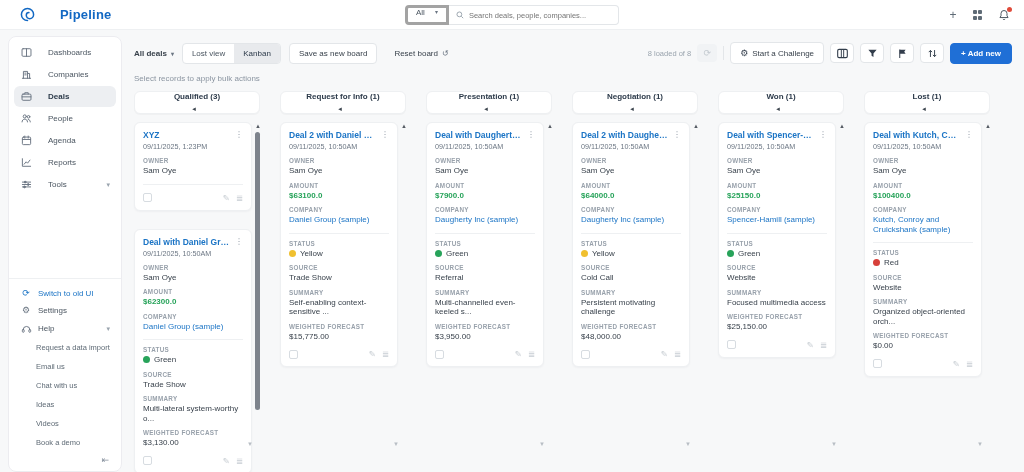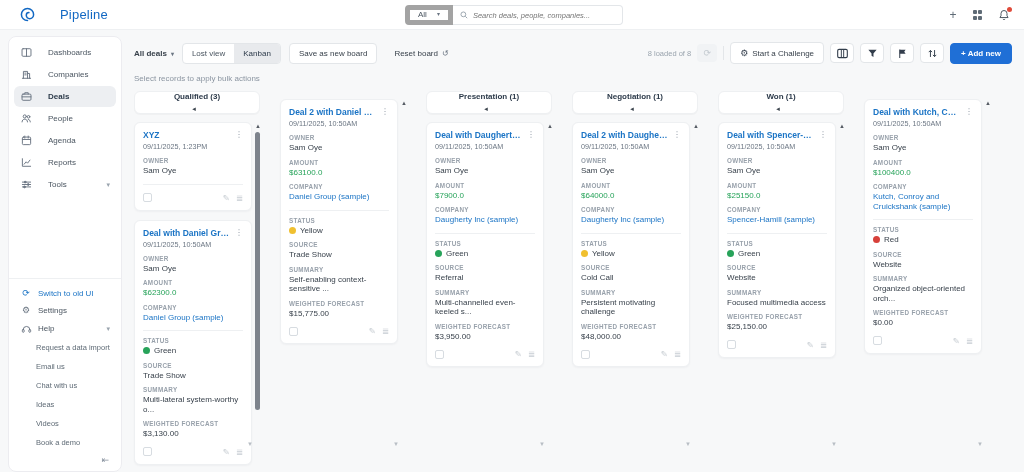--- a/index.html
+++ b/index.html
@@ -3,28 +3,28 @@
 <meta charset="utf-8">
 <style>
   * { margin:0; padding:0; box-sizing:border-box; }
   html,body { width:1024px; height:472px; overflow:hidden; background:#f7f8f9;
     font-family:"Liberation Sans", sans-serif; color:#39424c; }
 
   
   .topbar { position:fixed; left:0; top:0; width:1024px; height:30px; background:#fff;
     border-bottom:1px solid #eef0f2; display:flex; align-items:center; z-index:30; }
   .logo { display:flex; align-items:center; gap:5px; padding-left:20px; }
-  .logo-text { font-size:13px; font-weight:normal; color:#1268c3; letter-spacing:.2px;padding-left:20px; }
+  .logo-text { font-size:13px; font-weight:bold; color:#1268c3; letter-spacing:.2px;padding-left:20px; }
   .searchwrap { position:absolute; left:405px; top:5px; display:flex; height:20px; }
-  .scope { display:flex; align-items:flex-start; gap:10px; border:5px solid #a3a3a3; border-radius:4px 0 0 4px;
+  .scope { display:flex; align-items:flex-start; gap:10px; border:3px solid #a3a3a3; border-radius:4px 0 0 4px;
     padding:0 8px; font-size:8px; color:#4a5560; background:#fff; }
   .searchbox { display:flex; align-items:center; gap:5px; width:170px; border:1px solid #e3e6e9; border-left:none;
     border-radius:0 4px 4px 0; padding:0 7px; background:#fff; }
   .searchbox input { border:none; outline:none; font-size:7.5px; color:#9aa4ae; width:100%;
-    font-family:"Liberation Sans", sans-serif; background:transparent;font-style:italic; }
+    font-family:"Liberation Sans", sans-serif; background:transparent; }
   .top-icons { position:absolute; right:14px; top:0; height:30px; display:flex; align-items:center; gap:16px; }
   .ticon { font-size:12px; color:#5f6b76; cursor:pointer; line-height:1; position:relative; display:flex; }
   .grid4 { display:grid; grid-template-columns:4px 4px; grid-template-rows:4px 4px; gap:1.5px; }
   .grid4 span { background:#5f6b76; border-radius:1px; }
   .belldot { position:absolute; right:-2px; top:-2px; width:5px; height:5px; border-radius:50%; background:#e04b3a; }
 
   
   .sidebar { position:fixed; left:8px; top:36px; width:114px; height:436px; background:#fff;
     border:1px solid #ececf0; border-radius:8px; display:flex; flex-direction:column; z-index:20; padding:4px 0 4px 0; }
   .nav-item { display:flex; align-items:center; gap:16px; margin:1px 5px; padding:5px 6px; border-radius:6px;
@@ -63,35 +63,35 @@
     font-size:8px; padding:5px 10px; cursor:pointer; }
   .bulk-hint { font-size:8px; color:#8b95a1; padding:10px 0 8px 4px; }
 
   
   .board { display:flex; gap:20px; padding-left:4px; height:356px; }
   .col { width:126px; flex:none; position:relative; }
   .col-head { background:#fff; border:1px solid #eef0f2; border-radius:6px; height:23px; display:flex;
     align-items:center; box-shadow:0 1px 1px rgba(20,30,40,.03);flex-direction:column; }
   .col-title { flex:1; text-align:center; font-size:8px; font-weight:bold; color:#2c3a4a; }
   .col-collapse { padding-right:6px; color:#39424c; font-size:7px; cursor:pointer; }
-  .col-cards { margin-top:8px; display:flex; flex-direction:column; gap:9px; padding-right:8px; position:relative; }
+  .col-cards { margin-top:8px; display:flex; flex-direction:column; gap:18px; padding-right:8px; position:relative; }
   .scroll-up { position:absolute; right:-1px; top:1px; font-size:6px; color:#555b63; line-height:1; cursor:pointer; }
   .scroll-thumb { position:absolute; right:0; top:10px; width:5px; height:278px; background:#7d838c; border-radius:3px; cursor:pointer; }
   .scroll-down { position:absolute; right:7px; bottom:0px; font-size:6px; color:#b8bec5; line-height:1; cursor:pointer; }
 
   .card { background:#fff; border:1px solid #eef0f2; border-radius:6px; padding:7px 8px;
     box-shadow:0 1px 2px rgba(20,30,40,.04); }
   .card-head { display:flex; align-items:flex-start; }
   .card-title { font-size:8.5px; font-weight:bold; color:#1b74c5; line-height:10px; flex:1; cursor:pointer;
     overflow:hidden; white-space:nowrap; text-overflow:ellipsis; }
   .kebab { color:#8b95a1; font-size:8px; cursor:pointer; padding-left:4px; }
   .card-date { font-size:7.2px; color:#6b7683; margin-top:2px; }
   .f-label { font-size:6.3px; color:#98a1ab; font-weight:bold; letter-spacing:.3px; margin-top:6px; }
   .f-value { font-size:8px; color:#39424c; margin-top:2px; line-height:9.5px; }
-  .f-value.green { color:#27a35a; }
+  .f-value.green { color:#27a35a;font-weight:bold; }
   .f-value.link { color:#1b74c5; cursor:pointer; }
   .card-divider { height:1px; background:#eef0f2; margin:8px 0 1px 0; }
   .status-row { display:flex; align-items:center; gap:4px; margin-top:2px; }
   .dot { width:7px; height:7px; border-radius:50%; }
   .card-footer { display:flex; align-items:center; margin-top:8px; }
   .cb { width:9px; height:9px; border:1px solid #d7dce1; border-radius:2px; background:#fff; cursor:pointer; }
   .foot-icons { margin-left:auto; display:flex; gap:6px; color:#c6ccd2; font-size:8.5px; }
   .foot-icons span { cursor:pointer; }
 </style>
 </head>
@@ -362,20 +362,24 @@
               <span class="foot-icons">
                 <span>✎</span>
                 <span>≣</span>
               </span>
             </div>
           </div>
         </div>
         <span class="scroll-down">▼</span>
       </div>
       <div class="col">
+        <div class="col-head">
+          <span class="col-title">Request for Info (1)</span>
+          <span class="col-collapse">◂</span>
+        </div>
         <div class="col-cards">
           <span class="scroll-up">▲</span>
           <div class="card">
             <div class="card-head">
               <span class="card-title">Deal 2 with Daniel Grou...</span>
               <span class="kebab">⋮</span>
             </div>
             <div class="card-date">09/11/2025, 10:50AM</div>
             <div class="f-label">OWNER</div>
             <div class="f-value ">Sam Oye</div>
@@ -526,20 +530,24 @@
               <span class="foot-icons">
                 <span>✎</span>
                 <span>≣</span>
               </span>
             </div>
           </div>
         </div>
         <span class="scroll-down">▼</span>
       </div>
       <div class="col">
+        <div class="col-head">
+          <span class="col-title">Lost (1)</span>
+          <span class="col-collapse">◂</span>
+        </div>
         <div class="col-cards">
           <span class="scroll-up">▲</span>
           <div class="card">
             <div class="card-head">
               <span class="card-title">Deal with Kutch, Conroy...</span>
               <span class="kebab">⋮</span>
             </div>
             <div class="card-date">09/11/2025, 10:50AM</div>
             <div class="f-label">OWNER</div>
             <div class="f-value ">Sam Oye</div>

